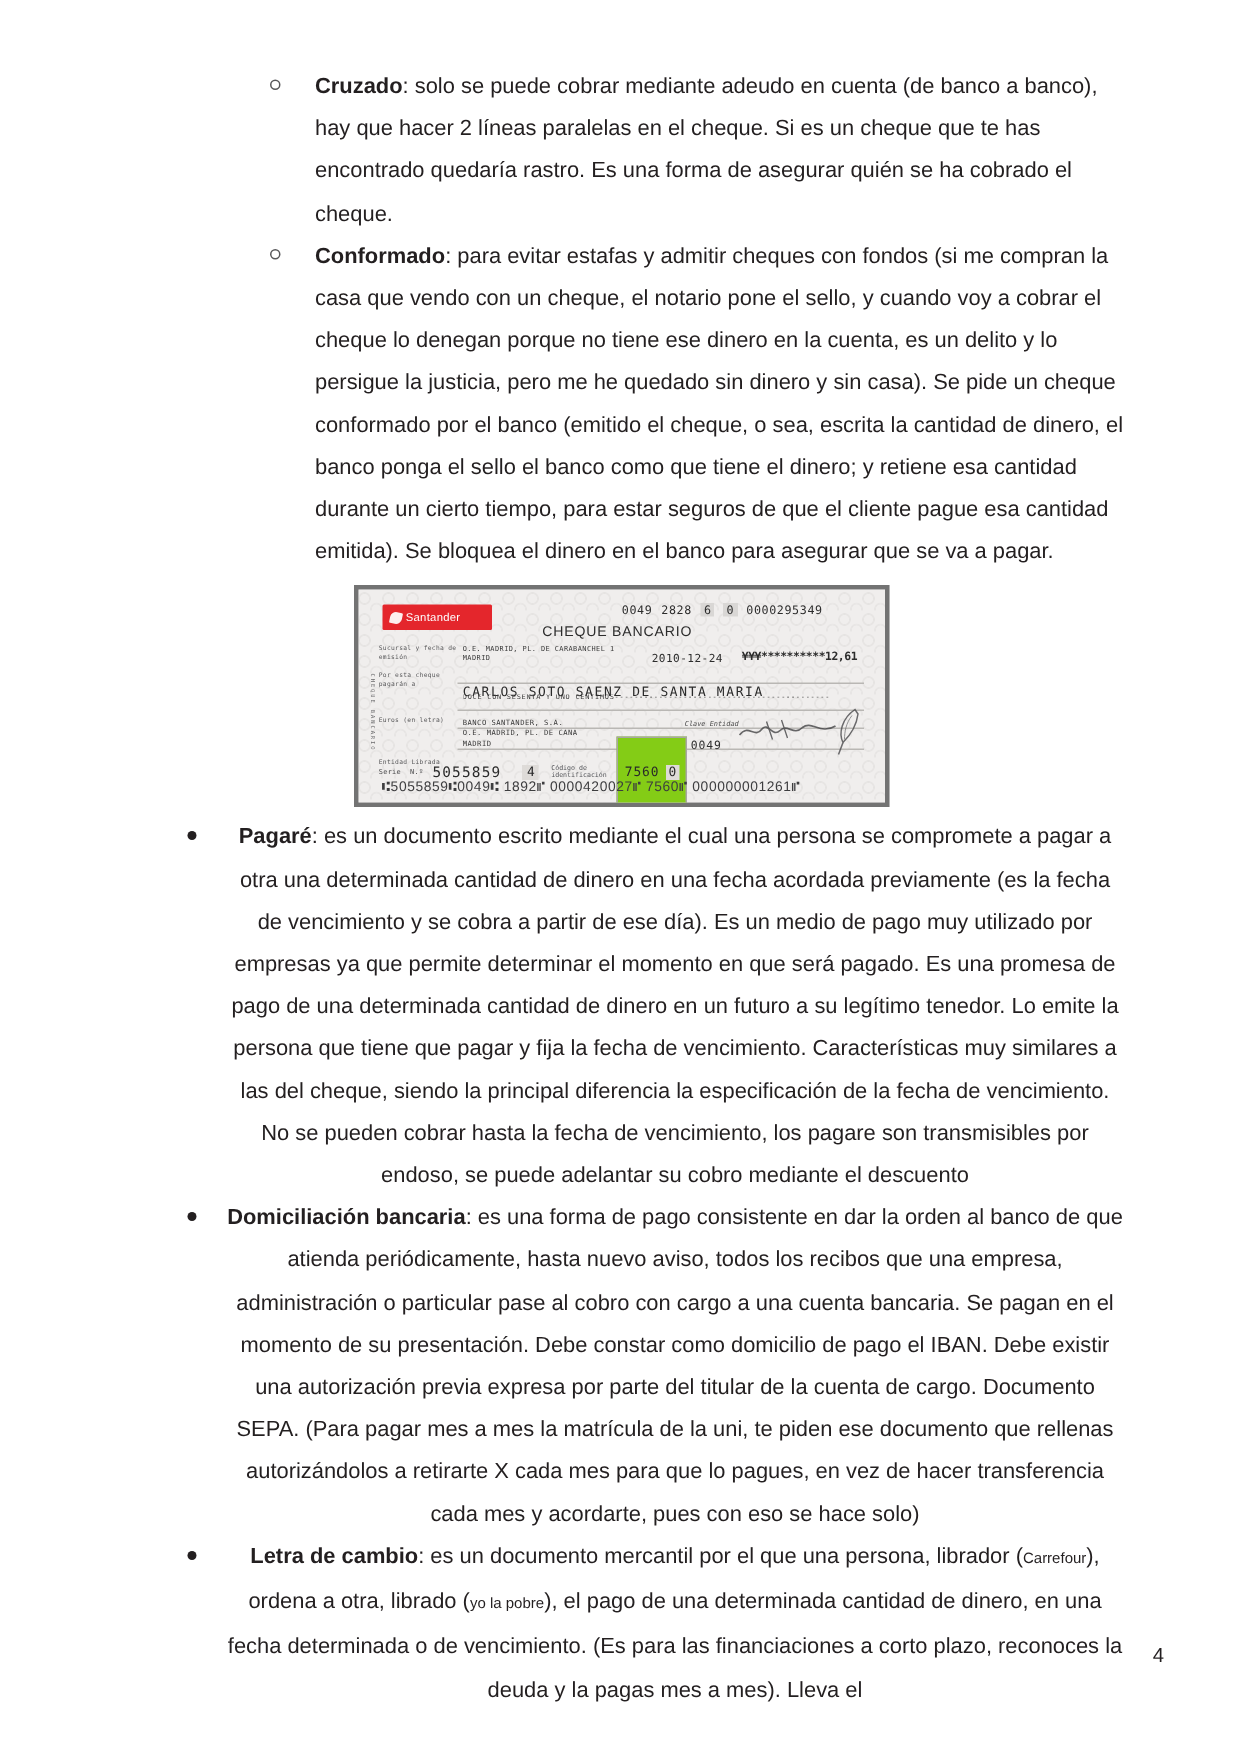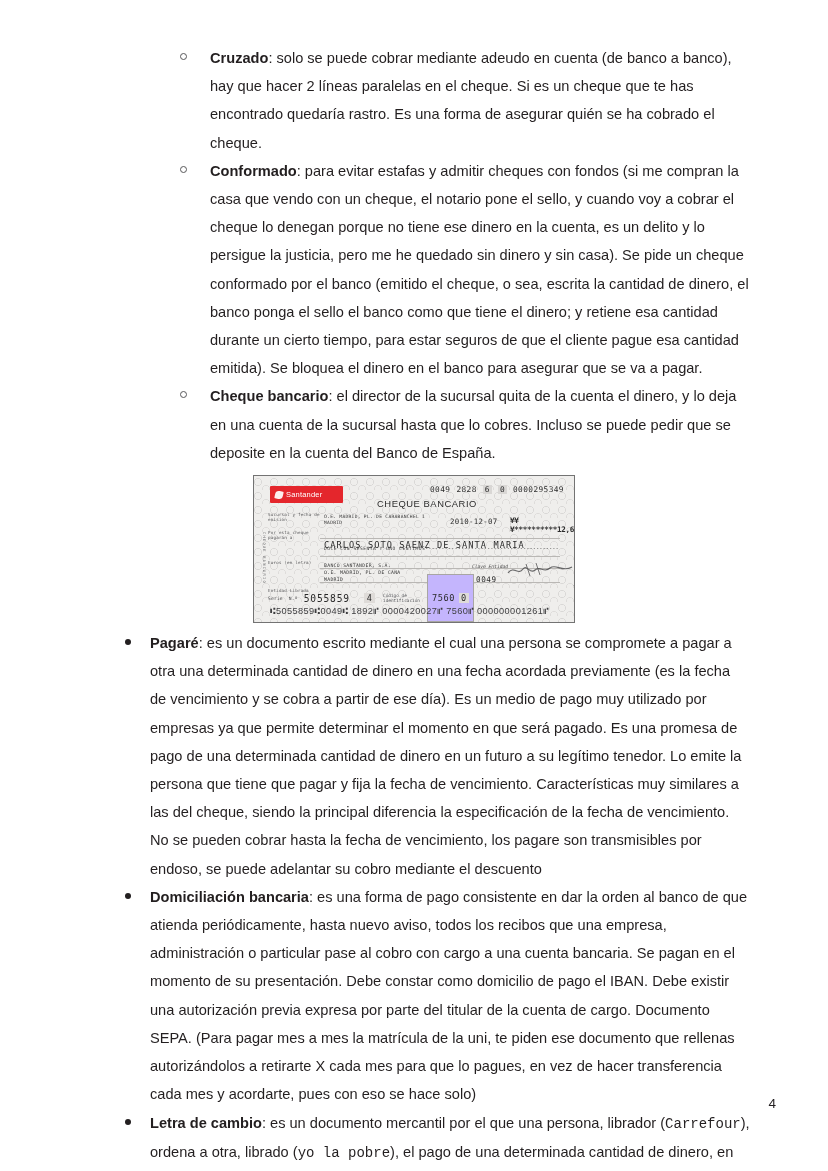--- a/index.html
+++ b/index.html
@@ -59,48 +59,49 @@
     height: 7px;
     border: 1.1px solid #58585a;
     border-radius: 50%;
     box-sizing: border-box;
   }
 
   
   li.top {
     padding-left: 100px;
     padding-right: 28px;
+    text-align: center;
   }
   li.top .marker {
     position: absolute;
     left: 75px;
     top: 10px;
     width: 6px;
     height: 6px;
     background: #231f20;
     border-radius: 50%;
   }
 
   .b { font-weight: bold; }
   .i { }
-  .small { font-size: 14px; font-family: Liberation Mono, monospace; }
+  .small { font-size: 10px; }
 
   
   .figure {
     margin: 8px 0 6px 0;
     display: flex;
     justify-content: center;
   }
   .cheque {
     position: relative;
-    width: 322px;
+    width: 357px;
     height: 148px;
     background: #f3f2f1;
     box-sizing: border-box;
-    border: 1px solid #737373;
+    border: 3px solid #737373;
     font-family: "DejaVu Sans Mono", monospace;
     overflow: hidden;
   }
   
   .cheque .pattern {
     position: absolute;
     inset: 0;
     opacity: 0.55;
     background-image:
       radial-gradient(circle at 4px 6px, rgba(150,148,146,0.0) 3.2px, rgba(150,148,146,0.55) 3.6px, rgba(150,148,146,0.0) 4.1px),
@@ -305,21 +306,21 @@
     font-size: 4.4px;
     line-height: 5px;
     width: 36px;
     color: #55565a;
     margin-right: 8px;
   }
   .bottomrow .boxednum {
     font-size: 8.6px;
     letter-spacing: .6px;
     border: 1px solid #a8a6a3;
-    background: #c4b5fd;
+    background: #84cc16;
     padding: 18px 4px;
     color: #2a2a2a;
   }
   .bottomrow .boxednum .tail {
     background: #dedbd8;
     margin-left: 4px;
     padding: 0 2px;
   }
 
   .micr {
@@ -352,24 +353,20 @@
     <li class="item sub">
       <span class="marker"></span>
       <span class="b">Cruzado</span><span>: solo se puede cobrar mediante adeudo en cuenta (de banco a banco), hay que hacer 2 líneas paralelas en el cheque. Si es un cheque que te has encontrado quedaría rastro. Es una forma de asegurar quién se ha cobrado el cheque.</span>
     </li>
 
     <li class="item sub">
       <span class="marker"></span>
       <span class="b">Conformado</span><span>: para evitar estafas y admitir cheques con fondos (</span><span class="i">si me compran la casa que vendo con un cheque, el notario pone el sello, y cuando voy a cobrar el cheque lo denegan porque no tiene ese dinero en la cuenta, es un delito y lo persigue la justicia, pero me he quedado sin dinero y sin casa</span><span>). Se pide un cheque conformado por el banco (emitido el cheque, o sea, escrita la cantidad de dinero, el banco ponga el sello el banco como que tiene el dinero; y retiene esa cantidad durante un cierto tiempo, para estar seguros de que el cliente pague esa cantidad emitida). Se bloquea el dinero en el banco para asegurar que se va a pagar.</span>
     </li>
 
-    <li class="item sub">
-      <span class="marker"></span>
-      <span class="b">Cheque bancario</span><span>: el director de la sucursal quita de la cuenta el dinero, y lo deja en una cuenta de la sucursal hasta que lo cobres. Incluso se puede pedir que se deposite en la cuenta del Banco de España.</span>
-    </li>
   </ul>
 
   <div class="figure">
     <div class="cheque">
       <div class="pattern"></div>
       <div class="body">
 
         <div class="logo">
           <span class="flame"></span>
           <span>Santander</span>
@@ -399,21 +396,21 @@
           <div class="rule" style="top:44px;"></div>
           <div class="rule" style="top:56px;"></div>
           <div class="rule" style="top:70px;"></div>
         </div>
 
         <div class="addr">
           <div>O.E. MADRID, PL. DE CARABANCHEL 1</div>
           <div>MADRID</div>
         </div>
 
-        <div class="date">2010-12-07</div>
+        <div class="date">2010-12-24</div>
         <div class="amount">¥¥¥**********12,61</div>
         <div class="payee">CARLOS SOTO SAENZ DE SANTA MARIA</div>
         <div class="words">DOCE CON SESENTA Y UNO CENTIMOS--------------------------------------------</div>
 
         <div class="bankblock">
           <div>BANCO SANTANDER, S.A.</div>
           <div>O.E. MADRID, PL. DE CANA</div>
           <div>MADRID</div>
         </div>
 

